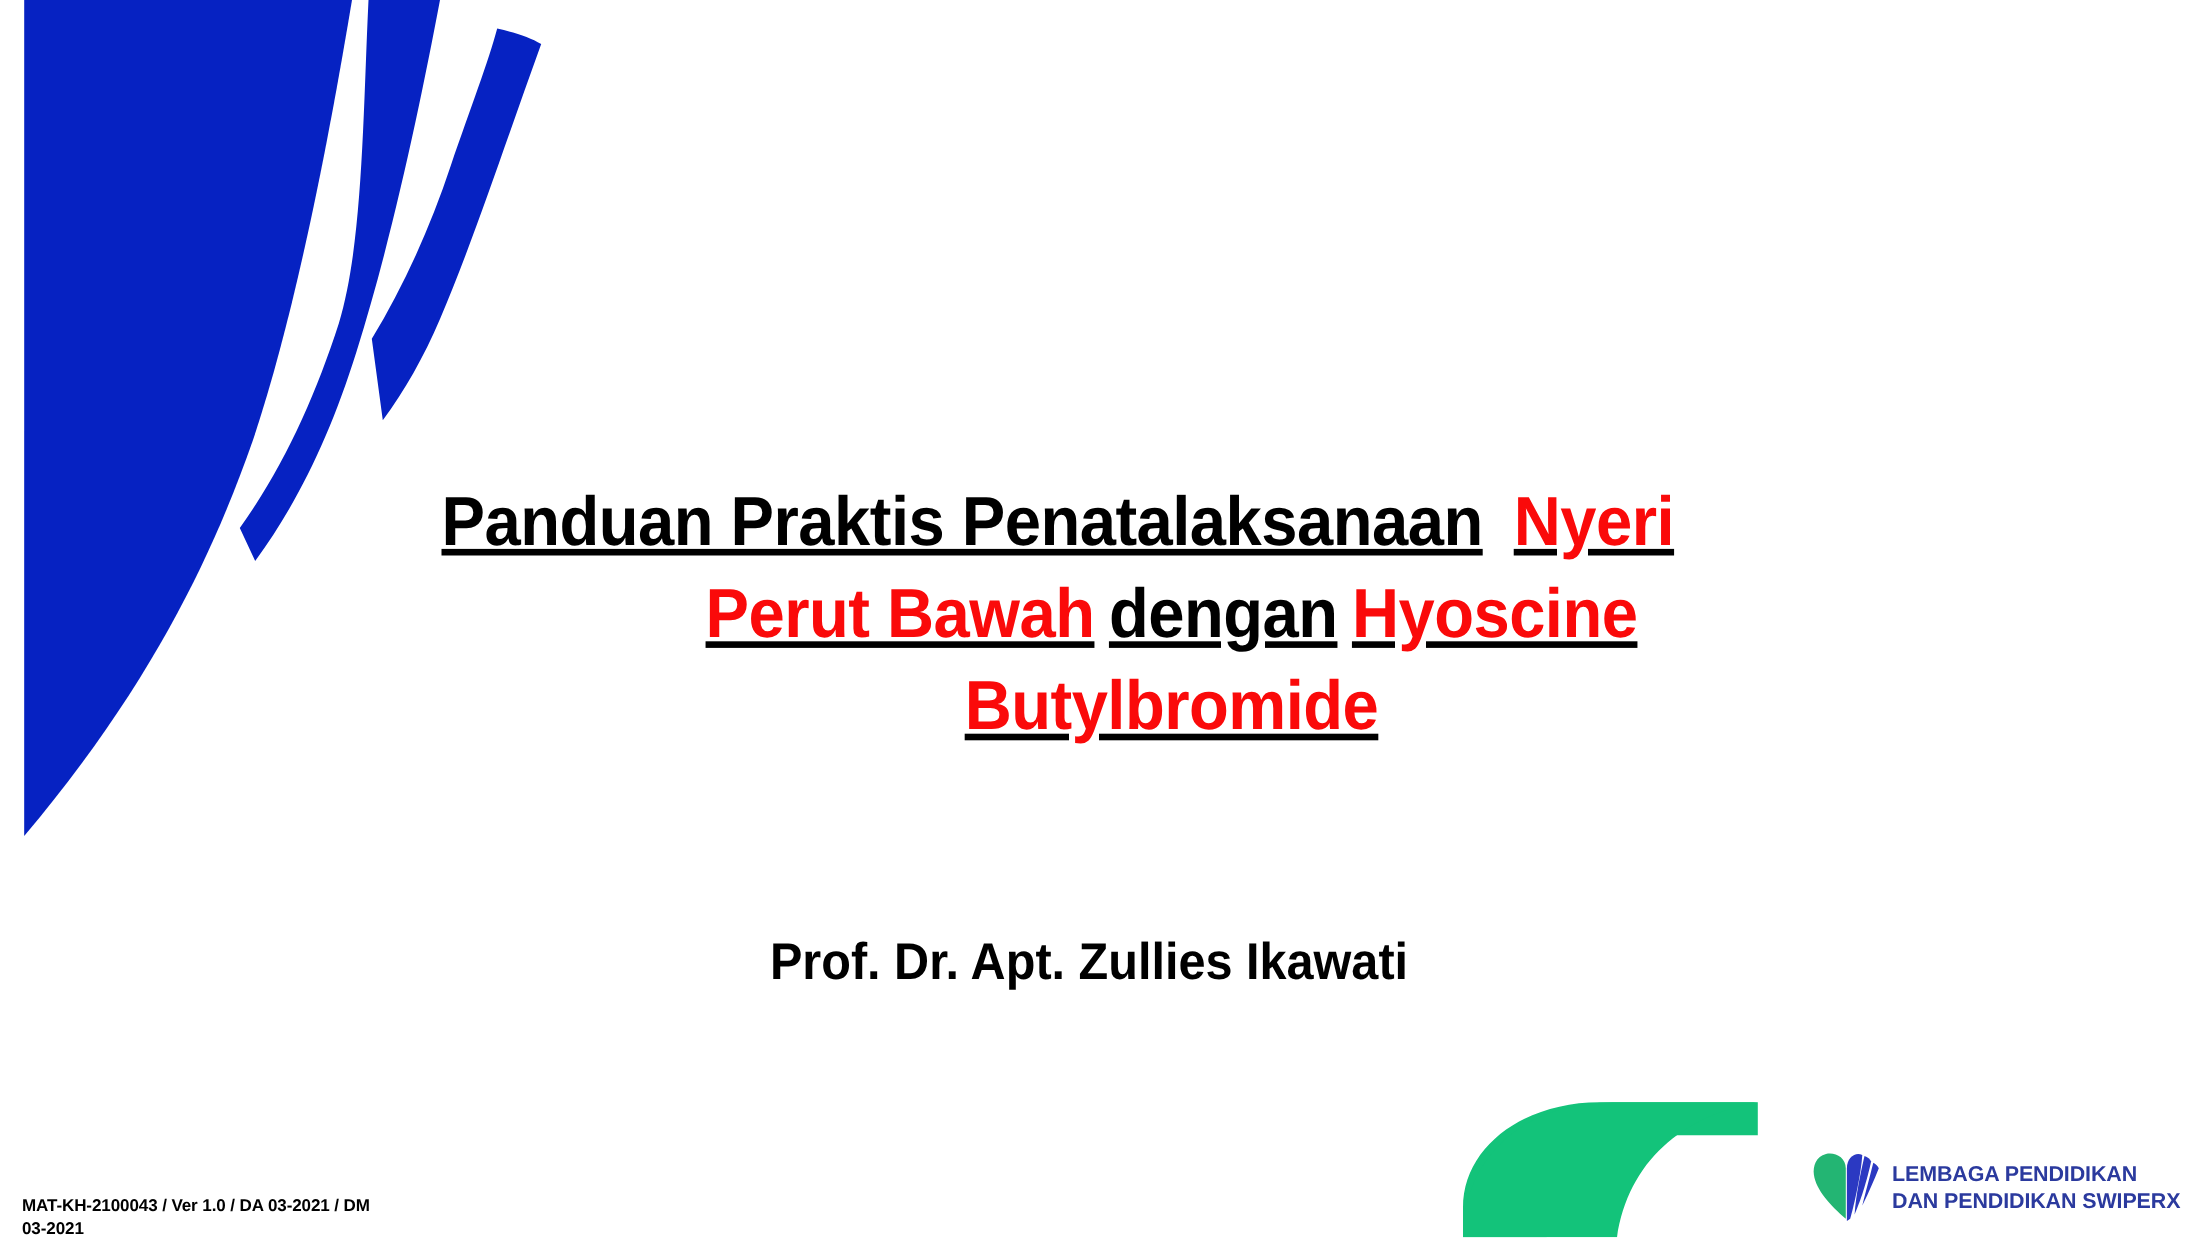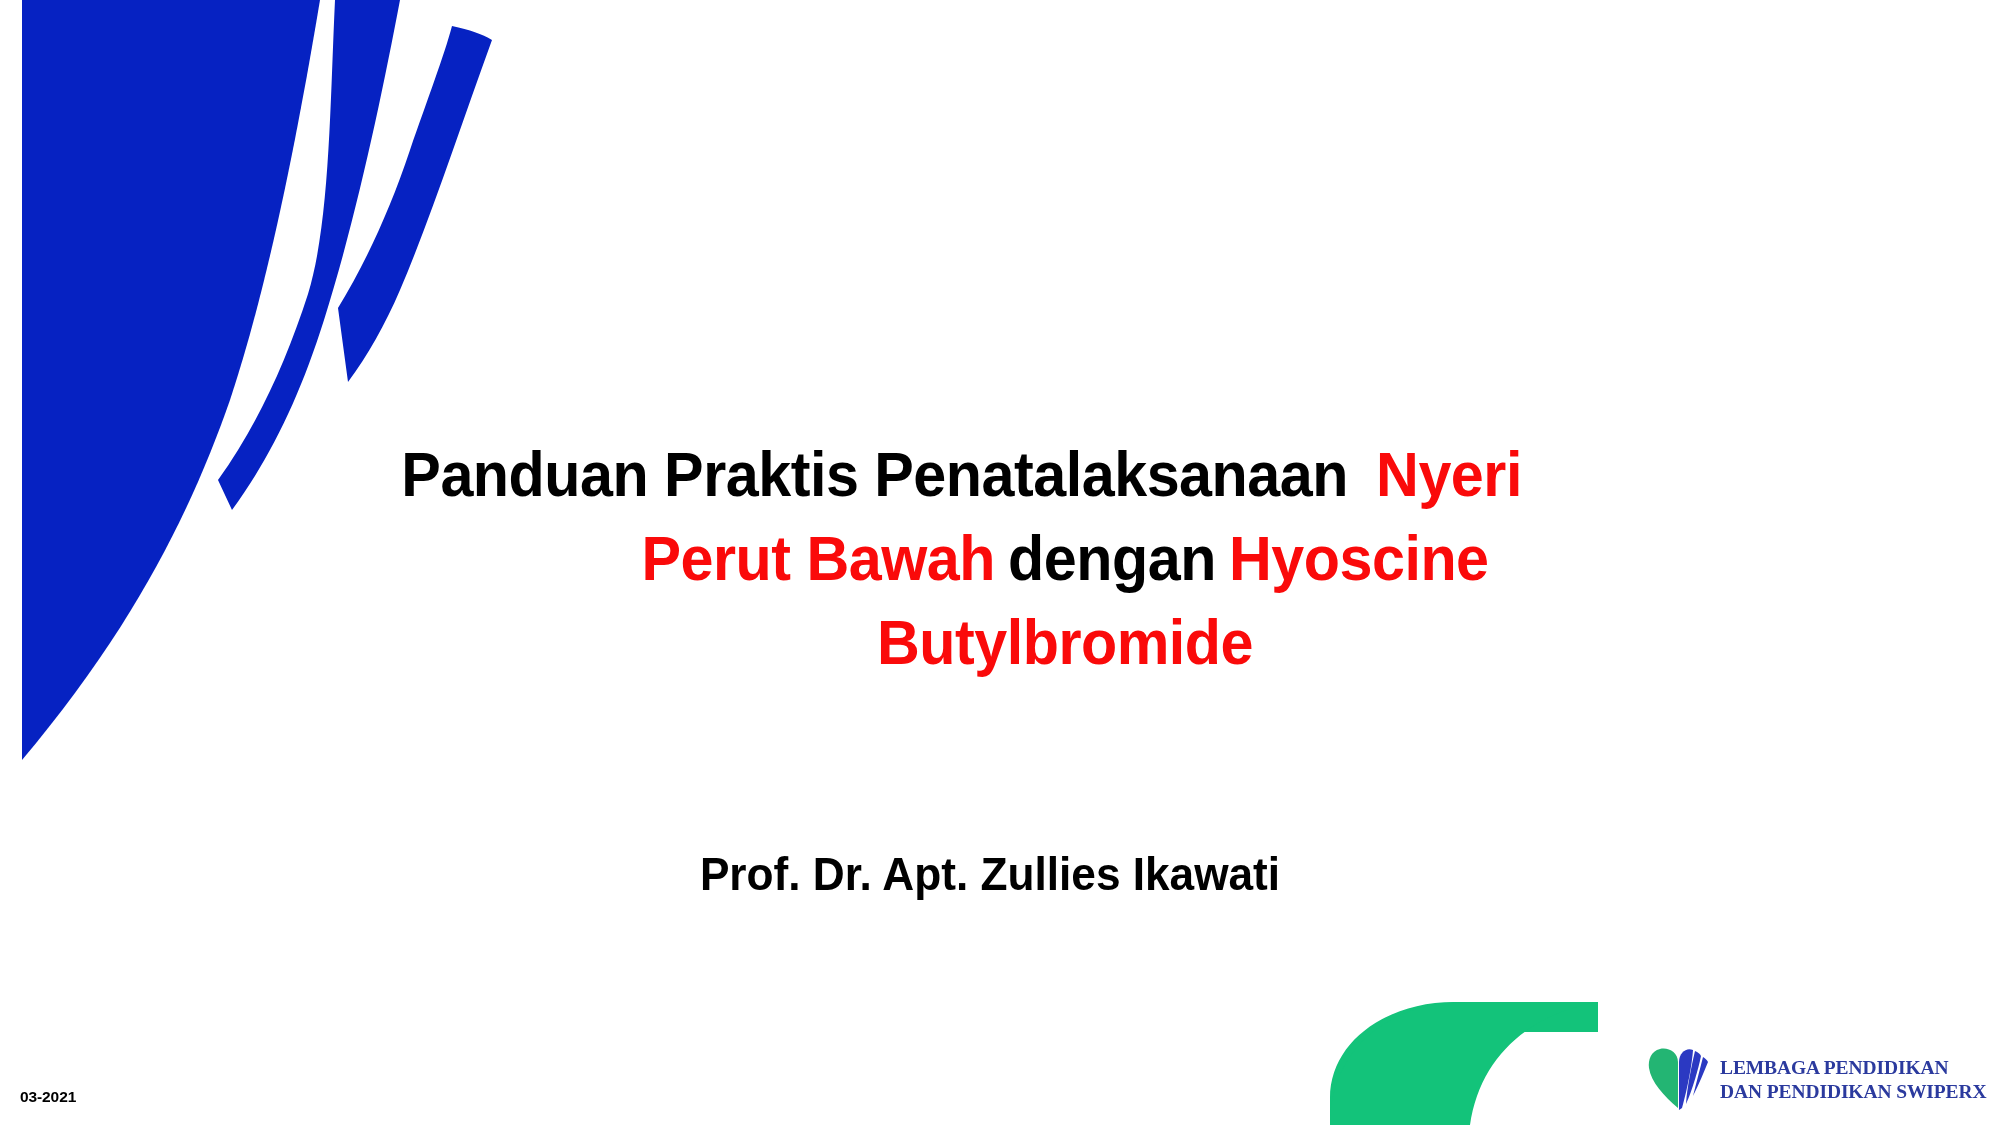--- a/index.html
+++ b/index.html
@@ -38,20 +38,21 @@
     pointer-events: none;
   }
 
   
   #title-block {
     position: absolute;
     left: 355px;
     top: 432px;
     width: 1420px;
     text-align: center;
+    text-decoration: underline;
   }
   .title-line {
     font-family: "Liberation Sans Narrow", "Liberation Sans", sans-serif;
     font-weight: bold;
     font-size: 63px;
     line-height: 84px;
     letter-spacing: -0.5px;
     white-space: nowrap;
     transform: scaleX(0.94);
     transform-origin: center center;
@@ -105,21 +106,21 @@
     display: flex;
     align-items: center;
     gap: 10px;
   }
   #logo-mark {
     width: 62px;
     height: 68px;
     flex: 0 0 auto;
   }
   #logo-text {
-    font-family: Liberation Serif, serif;
+    font-family: Liberation Sans, sans-serif;
     font-weight: bold;
     font-size: 19.5px;
     line-height: 24px;
     color: #2b3a9e;
     letter-spacing: -0.1px;
     white-space: nowrap;
   }
 </style>
 </head>
 <body>
@@ -156,20 +157,21 @@
 
     <div class="title-line title-line-3">
       <span class="tx-red">Butylbromide</span>
     </div>
 
   </div>
 
   <div id="presenter">Prof. Dr. Apt. Zullies Ikawati</div>
 
   <div id="footer-code">
+    <div>MAT-KH-2100043   / Ver 1.0 / DA 03-2021 / DM</div>
     <div>03-2021</div>
   </div>
 
   <div id="logo-lockup">
     <svg id="logo-mark" viewBox="0 0 62 68" xmlns="http://www.w3.org/2000/svg">
 
       <path d="M 30 16 C 30 6 20 1 12 3 C 3 5 0 14 1 22 C 3 36 16 50 30 62 Z" fill="#23b573"></path>
 
       <path d="M 31 16 C 31 6 39 1 45 4 C 44 18 40 40 34 62 L 31 64 Z" fill="#2b39c2"></path>
 

